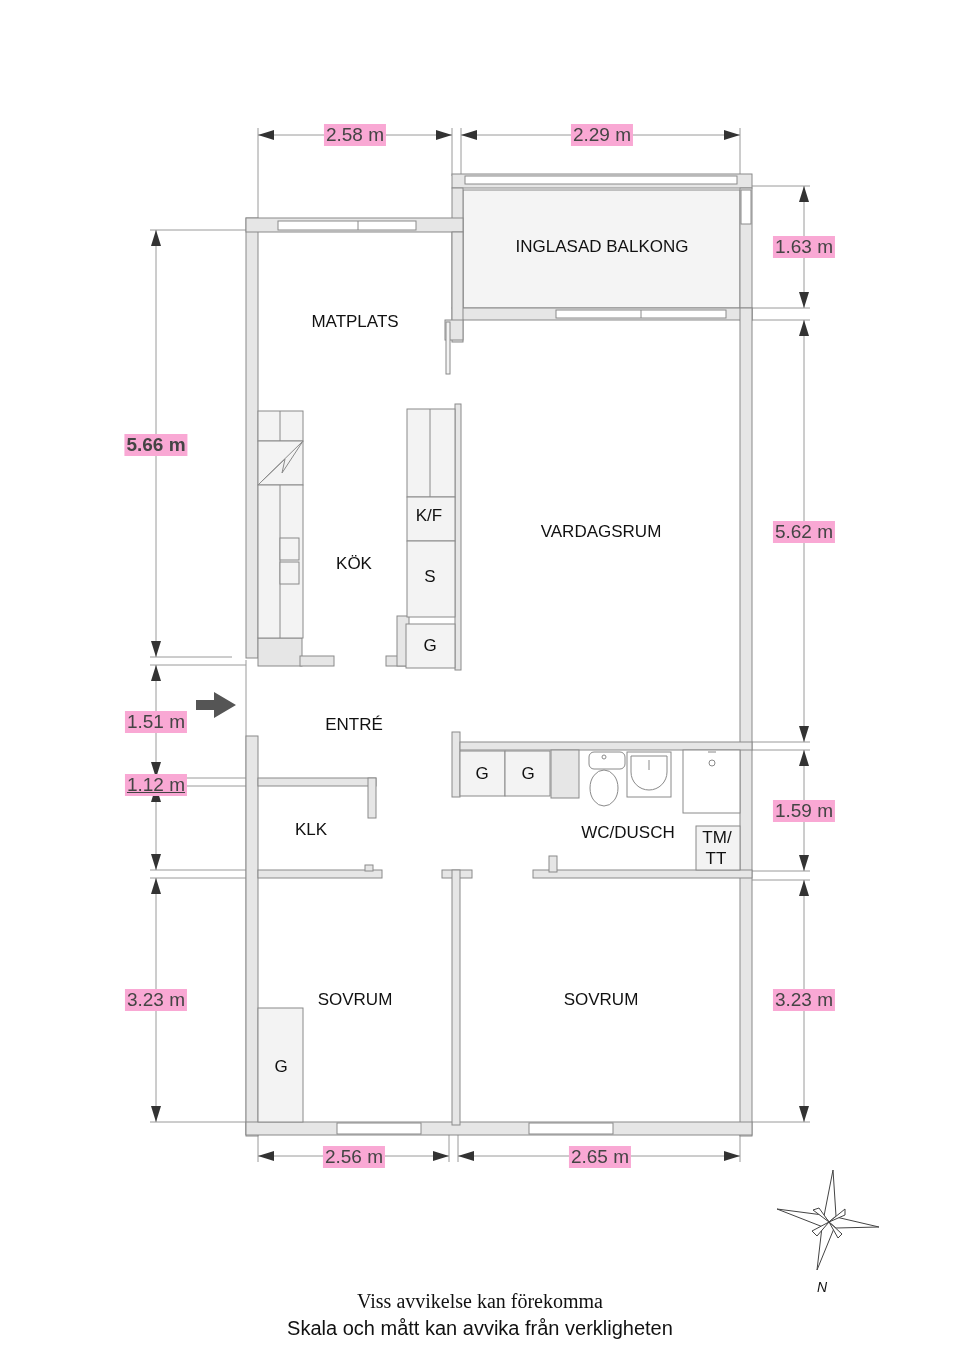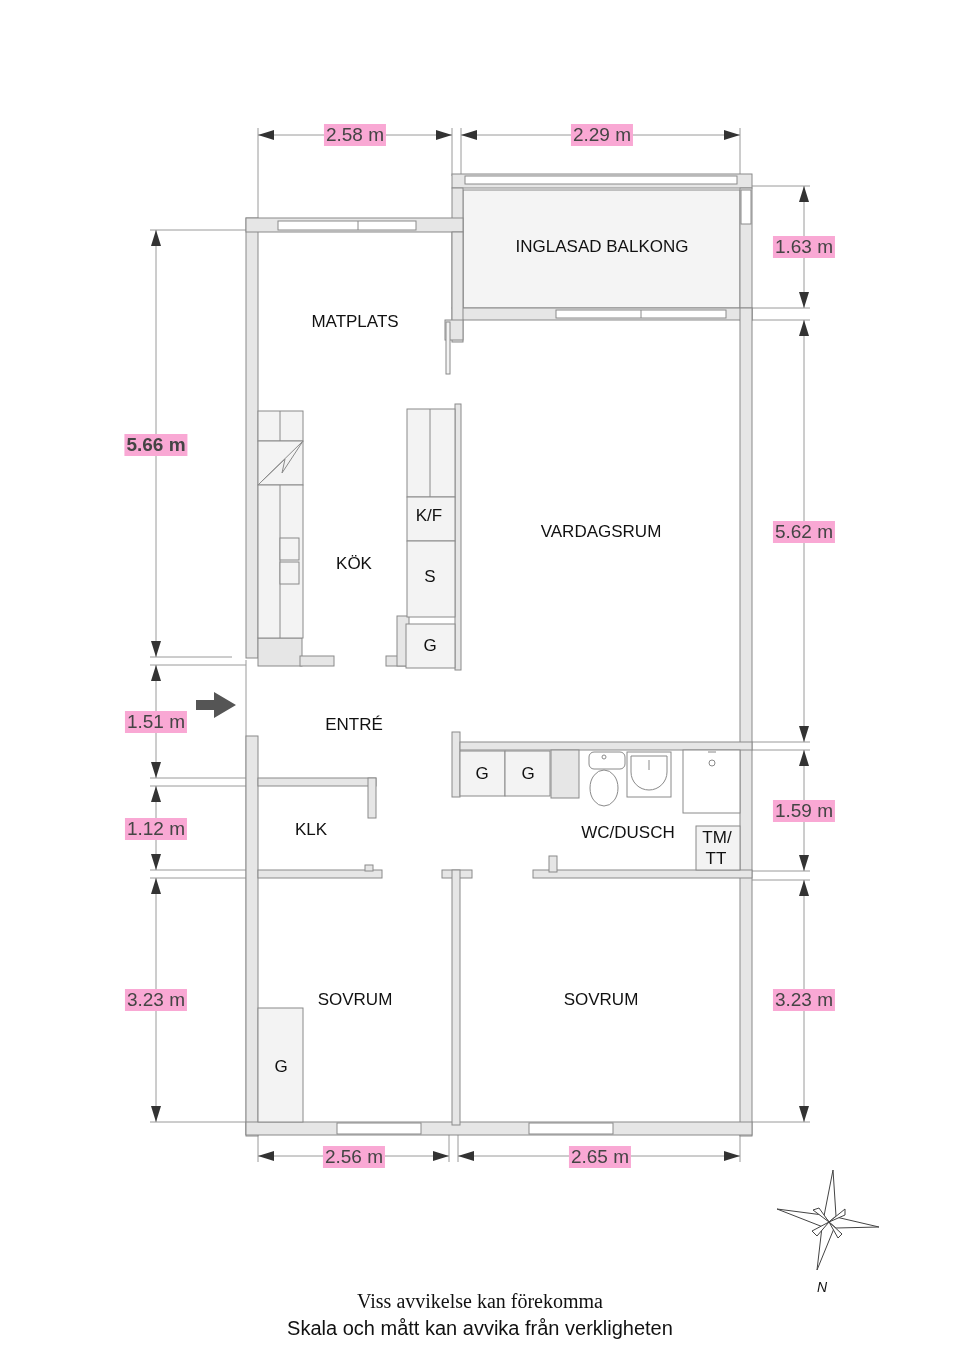--- a/index.html
+++ b/index.html
@@ -220,21 +220,21 @@
 <div class="lbl" style="left:281px;top:1067px;">G</div>
 
 <div class="dimlbl" style="left:355px;top:135px;">2.58 m</div>
 <div class="dimlbl" style="left:602px;top:135px;">2.29 m</div>
 <div class="dimlbl" style="left:804px;top:247px;">1.63 m</div>
 <div class="dimlbl" style="left:804px;top:532px;">5.62 m</div>
 <div class="dimlbl" style="left:804px;top:811px;">1.59 m</div>
 <div class="dimlbl" style="left:804px;top:1000px;">3.23 m</div>
 <div class="dimlbl" style="left:156px;top:445px;font-weight:bold;">5.66 m</div>
 <div class="dimlbl" style="left:156px;top:722px;">1.51 m</div>
-<div class="dimlbl" style="left:156px;top:829px;">1.12 m</div>
+<div class="dimlbl" style="left:156px;top:785px;text-decoration:underline;">1.12 m</div>
 <div class="dimlbl" style="left:156px;top:1000px;">3.23 m</div>
 <div class="dimlbl" style="left:354px;top:1157px;">2.56 m</div>
 <div class="dimlbl" style="left:600px;top:1157px;">2.65 m</div>
 
 <div class="lbl" style="left:822px;top:1287px;font-size:14px;font-style:italic;">N</div>
 
 <div class="foot" style="top:1290px;font-family:Liberation Serif, serif;">Viss avvikelse kan förekomma</div>
 <div class="foot" style="top:1317px;">Skala och mått kan avvika från verkligheten</div>
 
 </body></html>

